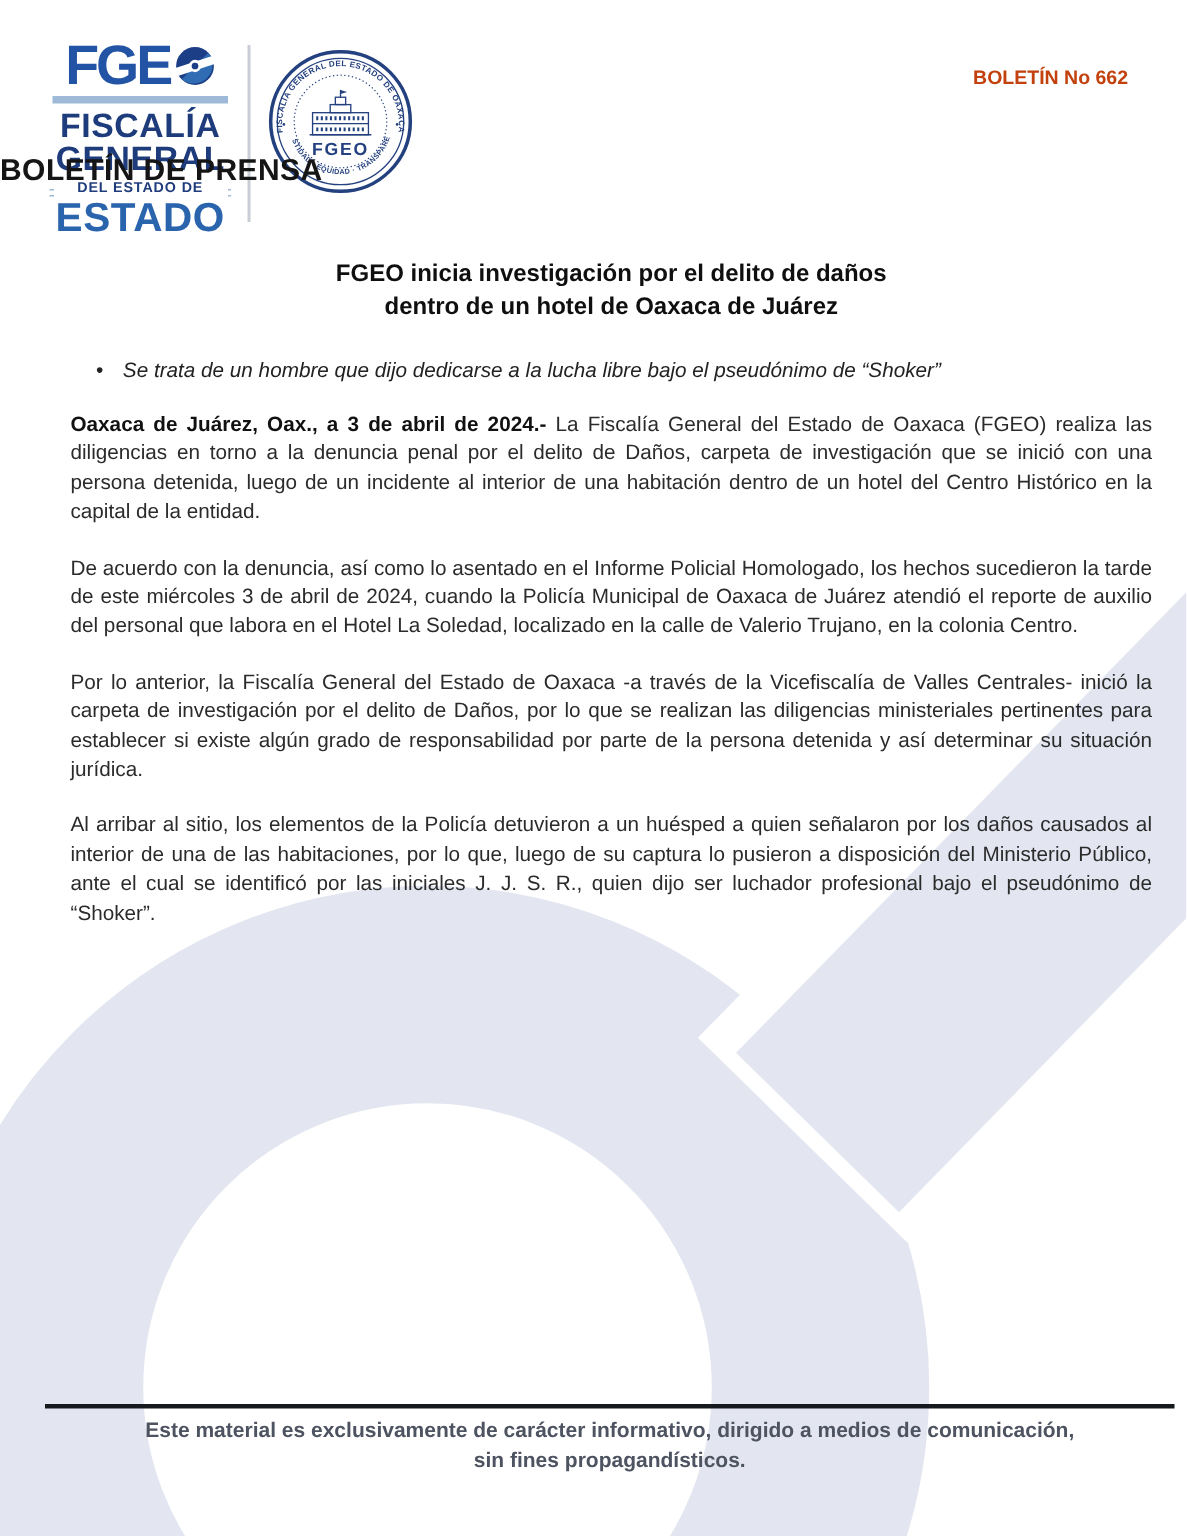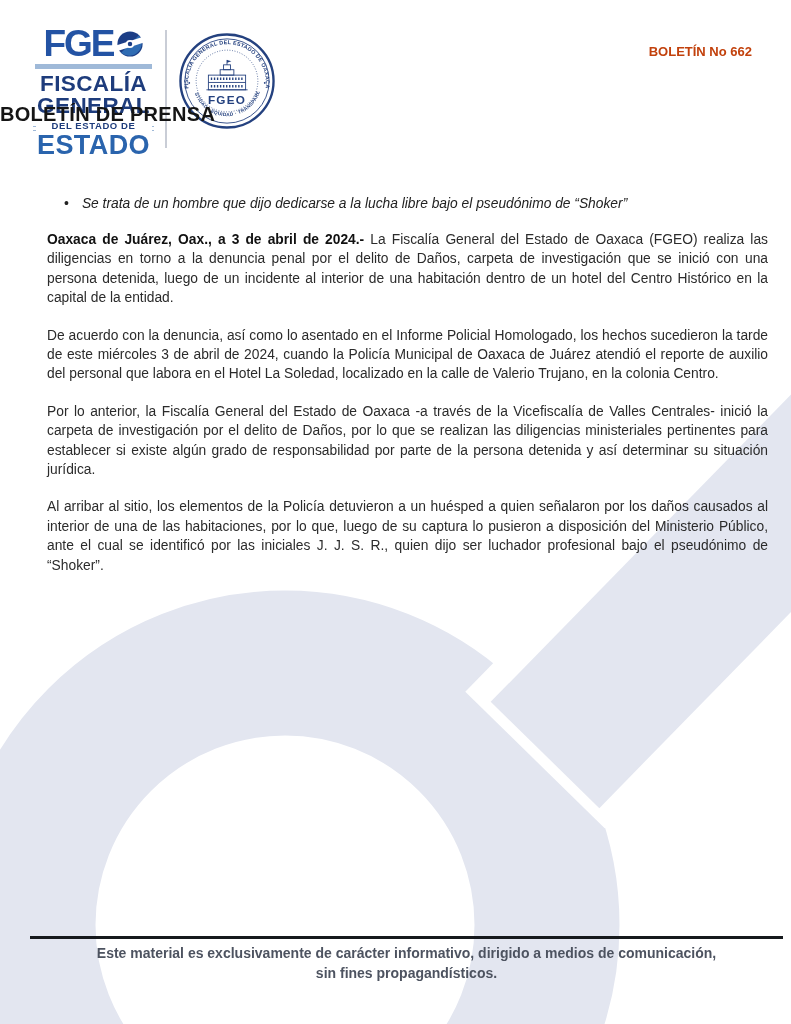--- a/index.html
+++ b/index.html
@@ -106,20 +106,22 @@
         <path d="M50 28.5 l4.5 1.4 l-4.5 1.4 z" fill="#24417f" stroke="none"></path>
       </g>
       <text class="seal-fgeo" x="50" y="73">FGEO</text>
     </svg>
   </div>
 
   <div class="bulletin-no">BOLETÍN No 662</div>
   <div class="press-title">BOLETÍN DE PRENSA</div>
 
   <main class="content">
+    <h1 class="doc-title">FGEO inicia investigación por el delito de daños
+dentro de un hotel de Oaxaca de Juárez</h1>
 
     <div class="bullet-row">
       <span class="bullet-dot">•</span>
       <em>Se trata de un hombre que dijo dedicarse a la lucha libre bajo el pseudónimo de “Shoker”</em>
     </div>
 
     <p class="para"><strong>Oaxaca de Juárez, Oax., a 3 de abril de 2024.-</strong><span> La Fiscalía General del Estado de Oaxaca (FGEO) realiza las diligencias en torno a la denuncia penal por el delito de Daños, carpeta de investigación que se inició con una persona detenida, luego de un incidente al interior de una habitación dentro de un hotel del Centro Histórico en la capital de la entidad.</span></p>
 
     <p class="para"><span>De acuerdo con la denuncia, así como lo asentado en el Informe Policial Homologado, los hechos sucedieron la tarde de este miércoles 3 de abril de 2024, cuando la Policía Municipal de Oaxaca de Juárez atendió el reporte de auxilio del personal que labora en el Hotel La Soledad, localizado en la calle de Valerio Trujano, en la colonia Centro.</span></p>
 

